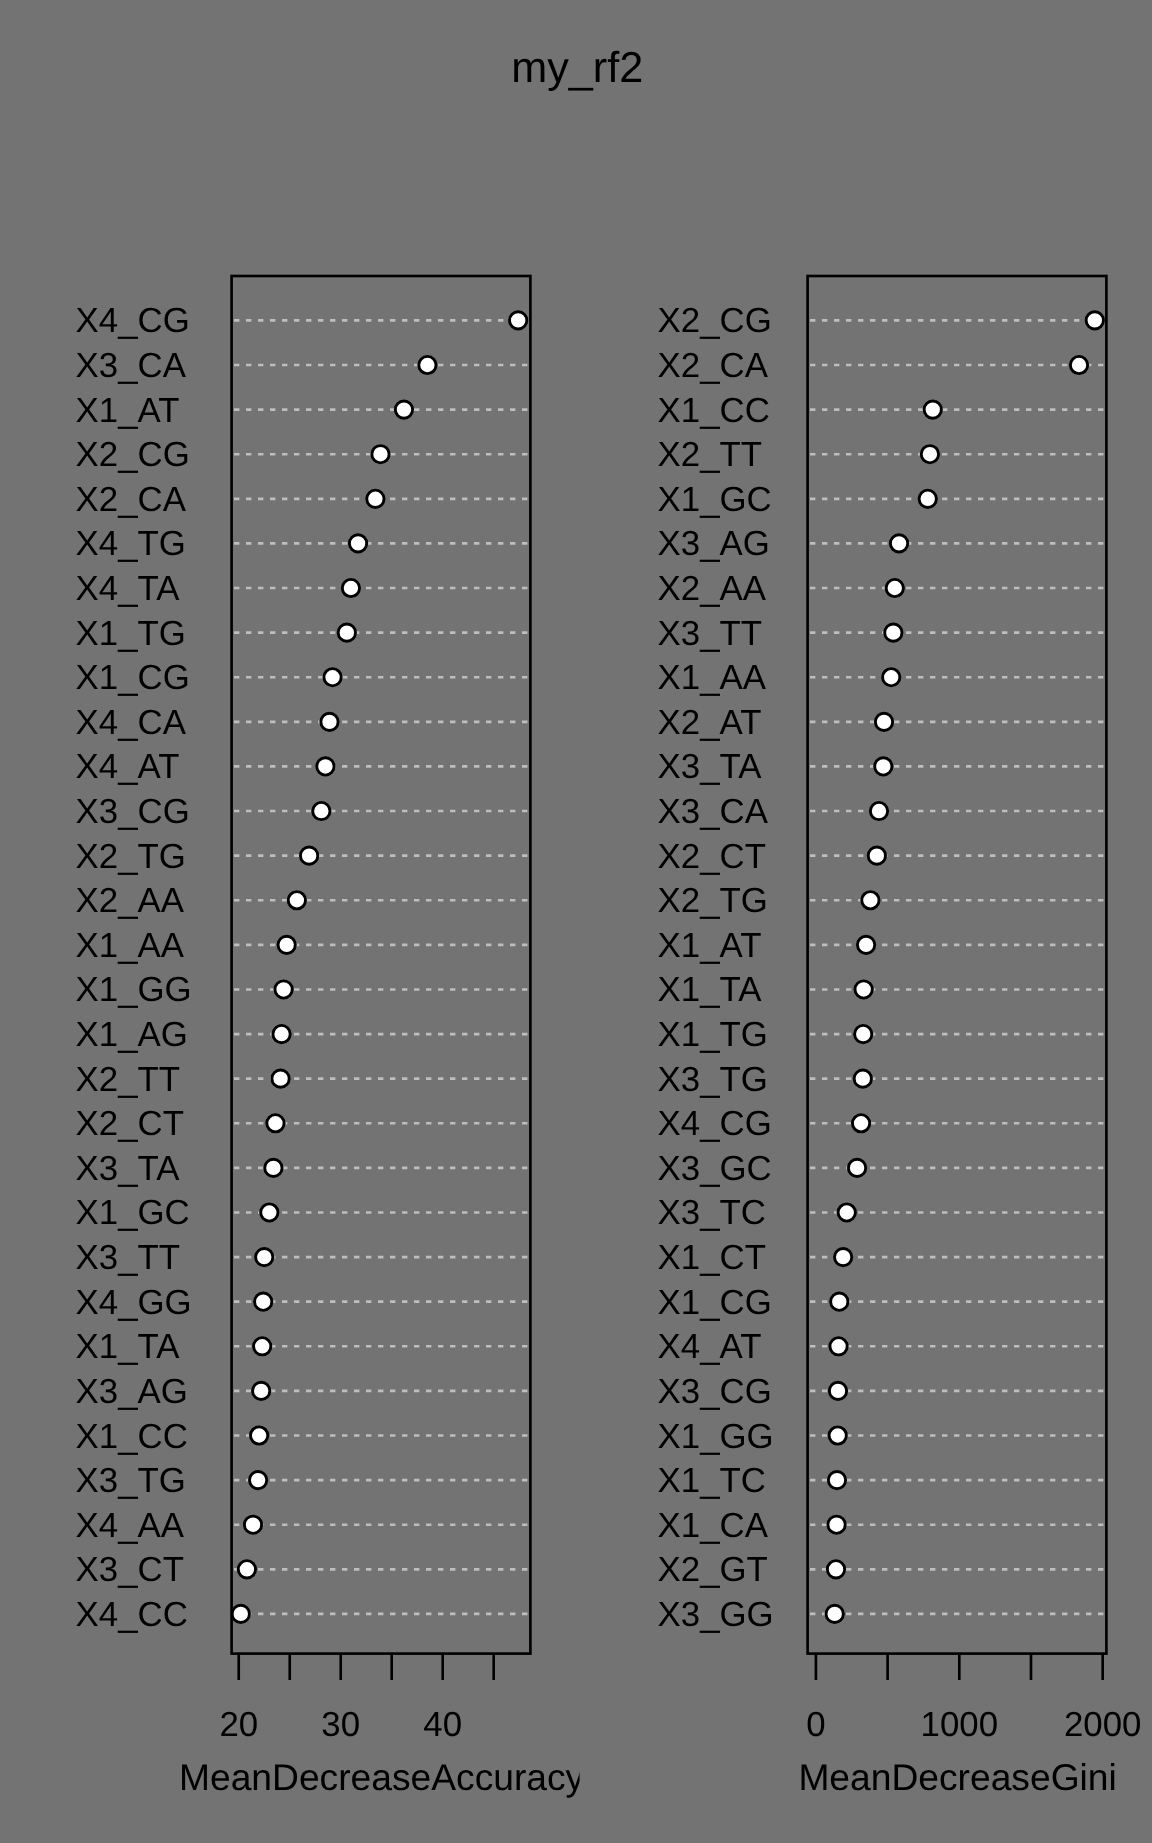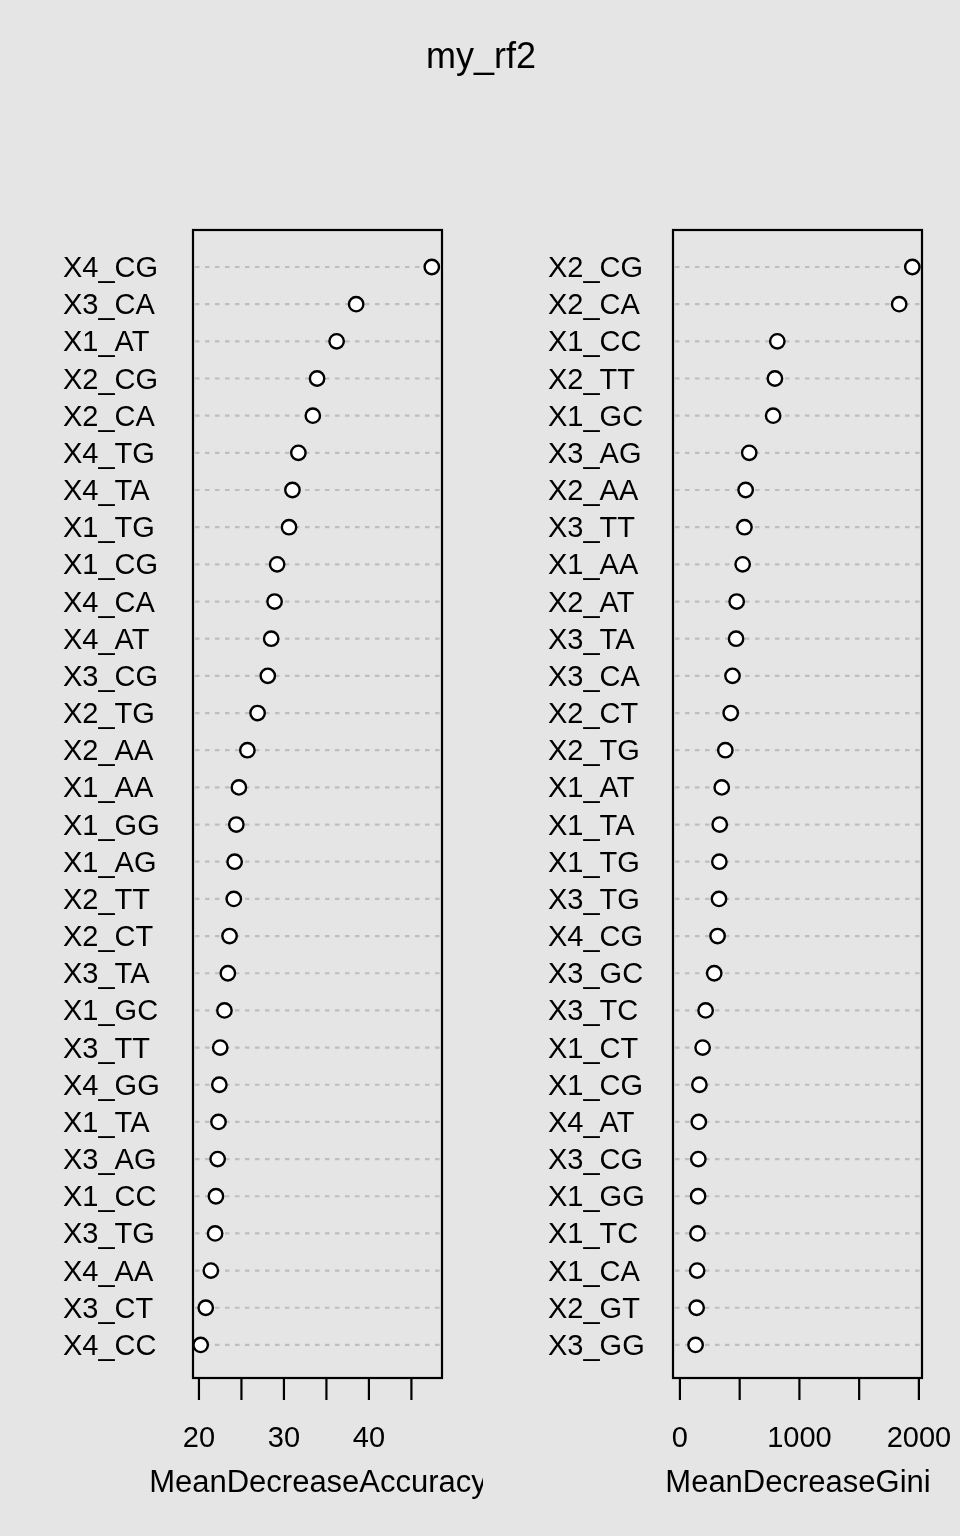--- a/index.html
+++ b/index.html
@@ -1,16 +1,16 @@
 <!DOCTYPE html>
 <html><head>
 <meta charset="utf-8">
 <style>
   html,body{margin:0;padding:0;background:#fff;}
-  #figure{position:relative;width:960px;height:1536px;background:#e5e5e5;overflow:hidden;}
+  #figure{position:relative;width:960px;height:1536px;background:#737373;overflow:hidden;}
   svg{position:absolute;left:0;top:0;}
   text{fill:#000000;}
   .lbl{font:29px "Liberation Sans", sans-serif;}
   .xlab{font:31px "Liberation Sans", sans-serif;}
   .ttl{font:36px "Liberation Sans", sans-serif;}
 </style>
 </head>
 <body>
 
 <div id="figure">

